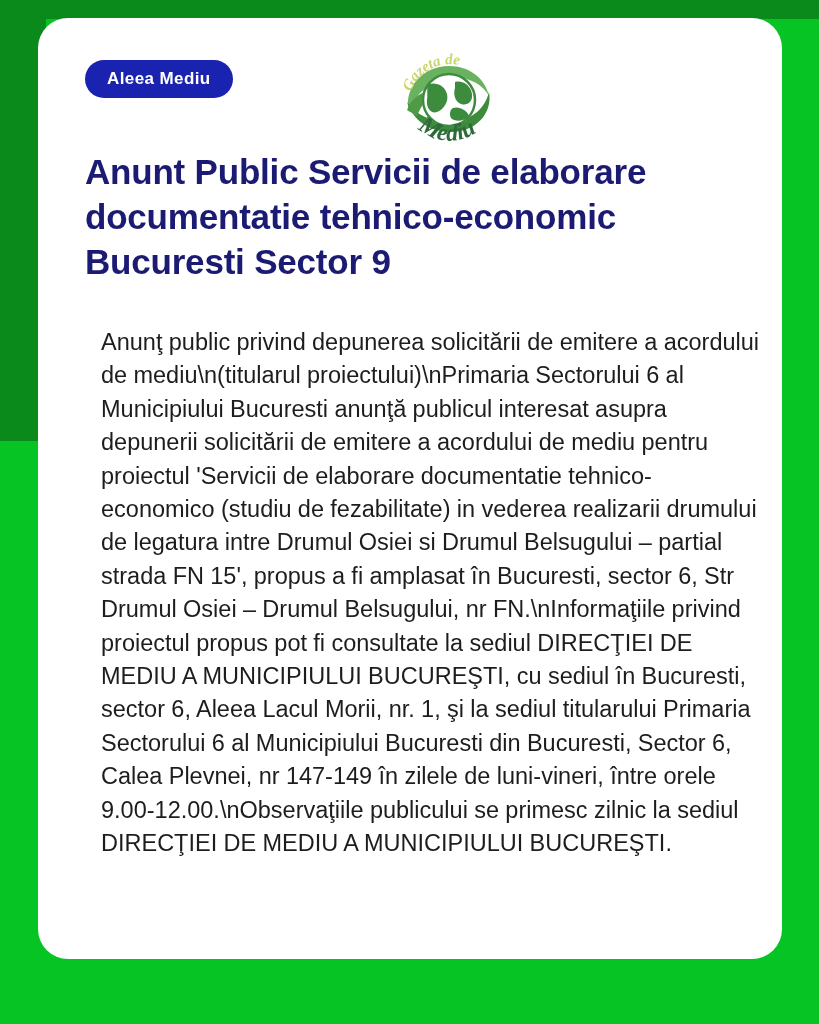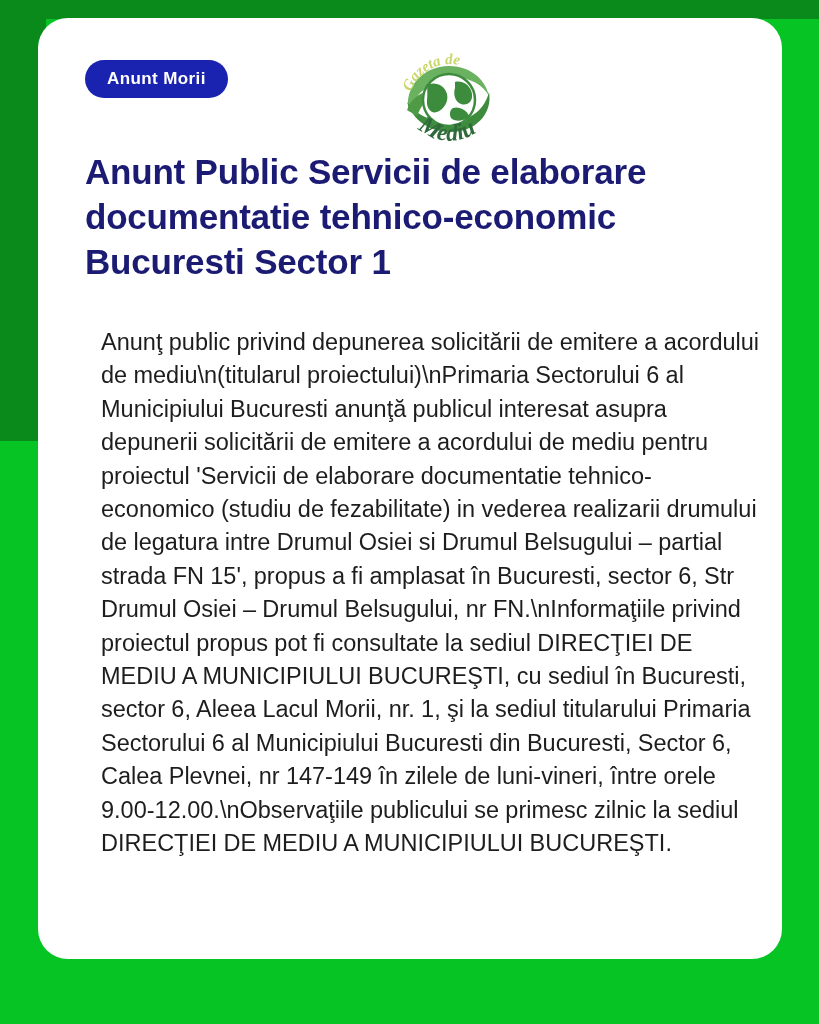--- a/index.html
+++ b/index.html
@@ -130,21 +130,21 @@
 <div id="poster">
 
   <div class="bg-dark-top"></div>
   <div class="bg-dark-left"></div>
 
   <div class="card">
     <div class="card-inner">
 
       <div class="header-row">
 
-        <span class="badge">Anunt Morii</span>
+        <span class="badge">Aleea Mediu</span>
 
         <span class="logo">
           <svg width="112" height="112" viewBox="0 0 112 112" xmlns="http://www.w3.org/2000/svg">
             <defs>
               <path id="arcTop" d="M 16,58 A 42,42 0 0 1 96,50" fill="none"></path>
               <path id="arcBottom" d="M 12,66 A 46,46 0 0 0 100,70" fill="none"></path>
             </defs>
 
             <path d="M 16,72 C 10,48 30,26 56,26 C 76,26 92,38 96,56 C 90,44 74,36 58,38 C 36,41 22,54 16,72 Z" fill="#5aa84f" opacity="0.9"></path>
             <path d="M 96,52 C 100,74 82,92 58,92 C 36,92 20,80 14,62 C 24,76 42,84 60,82 C 80,79 92,68 96,52 Z" fill="#3d8b3d"></path>
@@ -161,19 +161,19 @@
               <textPath href="#arcTop" startOffset="6%">Gazeta de</textPath>
             </text>
 
             <text font-family="'Liberation Serif', serif" font-size="24" font-style="italic" fill="#2f6b3a" font-weight="bold">
               <textPath href="#arcBottom" startOffset="22%">Mediu</textPath>
             </text>
           </svg>
         </span>
       </div>
 
-      <h1 class="title">Anunt Public Servicii de elaborare documentatie tehnico-economic Bucuresti Sector 1</h1>
+      <h1 class="title">Anunt Public Servicii de elaborare documentatie tehnico-economic Bucuresti Sector 9</h1>
 
       <p class="body-text">Anunţ public privind depunerea solicitării de emitere a acordului de mediu\n(titularul proiectului)\nPrimaria Sectorului 6 al Municipiului Bucuresti anunţă publicul interesat asupra depunerii solicitării de emitere a acordului de mediu pentru proiectul 'Servicii de elaborare documentatie tehnico-economico (studiu de fezabilitate) in vederea realizarii drumului de legatura intre Drumul Osiei si Drumul Belsugului – partial strada FN 15', propus a fi amplasat în Bucuresti, sector 6, Str Drumul Osiei – Drumul Belsugului, nr FN.\nInformaţiile privind proiectul propus pot fi consultate la sediul DIRECŢIEI DE MEDIU A MUNICIPIULUI BUCUREŞTI, cu sediul în Bucuresti, sector 6, Aleea Lacul Morii, nr. 1, şi la sediul titularului Primaria Sectorului 6 al Municipiului Bucuresti din Bucuresti, Sector 6, Calea Plevnei, nr 147-149 în zilele de luni-vineri, între orele 9.00-12.00.\nObservaţiile publicului se primesc zilnic la sediul DIRECŢIEI DE MEDIU A MUNICIPIULUI BUCUREŞTI.</p>
 
     </div>
   </div>
 </div>
 
 </body></html>

